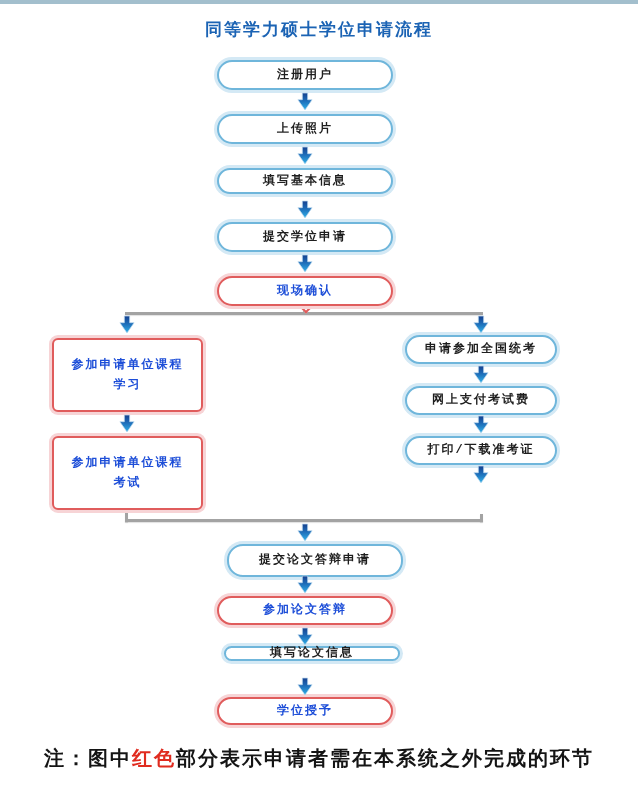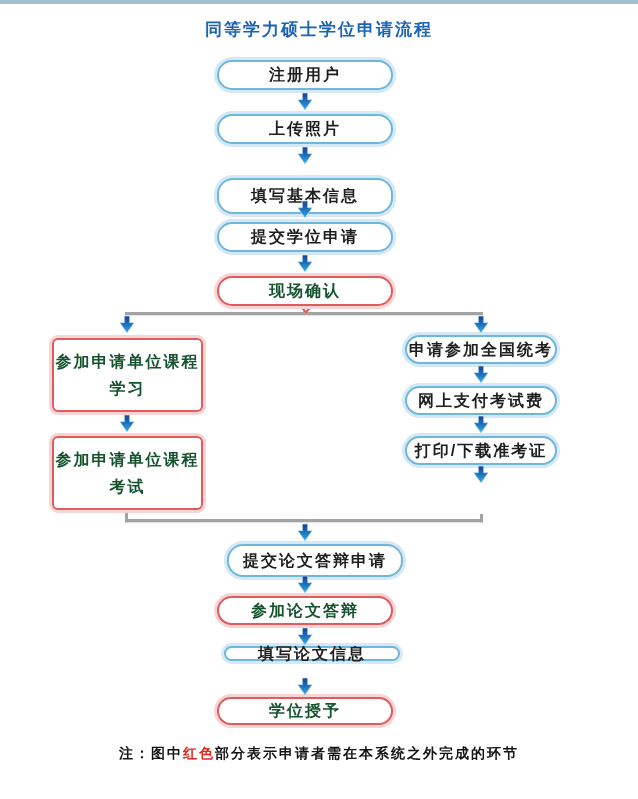--- a/index.html
+++ b/index.html
@@ -1,71 +1,71 @@
 <!DOCTYPE html>
 <html><head>
 <meta charset="utf-8">
 <style>
   html,body{margin:0;padding:0;background:#fff;}
   .canvas{
     position:relative;
     width:638px;height:799px;
     background:#ffffff;
     overflow:hidden;
-    font-family:Liberation Sans, sans-serif;
+    font-family:Liberation Mono, monospace;
   }
   .topbar{
     position:absolute;left:0;top:0;width:638px;height:4px;
     background:#a3bfcd;
   }
   .title{
     position:absolute;left:0;top:18px;width:638px;
     margin:0;text-align:center;
     font-size:17px;font-weight:bold;letter-spacing:2px;
     color:#1b63b4;
   }
   .node{
     position:absolute;
     background:#ffffff;
     display:flex;align-items:center;justify-content:center;
-    font-size:16px;font-weight:bold;letter-spacing:2px;
+    font-size:12px;font-weight:bold;letter-spacing:2px;
     color:#1e1e1e;text-align:center;
     white-space:pre-line;line-height:1.7;
     box-sizing:border-box;
     z-index:3;
   }
   .node.blue{
     border:2px solid #6fb6db;
     box-shadow:0 0 0 3px #d4e9f5;
     border-radius:16px;
   }
   .node.red{
     border:2px solid #e05c5c;
     box-shadow:0 0 0 3px #f7d4d6;
     border-radius:16px;
-    color:#14532d;
+    color:#1d4ed8;
   }
   .node.tall{border-radius:6px;}
   .conn{
     position:absolute;background:#a3a3a3;z-index:1;
     box-shadow:0 1px 1px rgba(0,0,0,.12);
   }
   .notch{
     position:absolute;width:10px;height:10px;background:#ffffff;
     border-right:2px solid #e05c5c;border-bottom:2px solid #e05c5c;
     transform:rotate(45deg);
     z-index:2;
   }
   .arrow{
     position:absolute;width:16px;height:19px;z-index:4;
   }
   .note{
     position:absolute;left:0;top:745px;width:638px;
     text-align:center;
-    font-size:14px;font-weight:bold;letter-spacing:2px;
+    font-size:20px;font-weight:bold;letter-spacing:2px;
     color:#141414;
   }
   .note .hl{color:#e02b1f;}
 </style>
 </head>
 <body>
 
 <div class="canvas">
 
   <svg width="0" height="0" style="position:absolute" aria-hidden="true">
@@ -86,21 +86,21 @@
   <div class="conn" style="left:303px;top:304px;width:4px;height:9px"></div>
   <div class="conn" style="left:125px;top:312px;width:358px;height:3px"></div>
   <div class="conn" style="left:125px;top:510px;width:3px;height:12px"></div>
   <div class="conn" style="left:480px;top:514px;width:3px;height:8px"></div>
   <div class="conn" style="left:125px;top:519px;width:358px;height:3px"></div>
 
   <div class="notch" style="left:300px;top:299px"></div>
 
   <div class="node blue" style="left:217px;top:60px;width:176px;height:30px">注册用户</div>
   <div class="node blue" style="left:217px;top:114px;width:176px;height:30px">上传照片</div>
-  <div class="node blue" style="left:217px;top:178px;width:176px;height:36px">填写基本信息</div>
+  <div class="node blue" style="left:217px;top:168px;width:176px;height:26px">填写基本信息</div>
   <div class="node blue" style="left:217px;top:222px;width:176px;height:30px">提交学位申请</div>
   <div class="node red" style="left:217px;top:276px;width:176px;height:30px">现场确认</div>
 
   <div class="node red tall" style="left:52px;top:338px;width:151px;height:74px">参加申请单位课程
 学习</div>
   <div class="node red tall" style="left:52px;top:436px;width:151px;height:74px">参加申请单位课程
 考试</div>
 
   <div class="node blue" style="left:405px;top:335px;width:152px;height:29px">申请参加全国统考</div>
   <div class="node blue" style="left:405px;top:386px;width:152px;height:29px">网上支付考试费</div>

